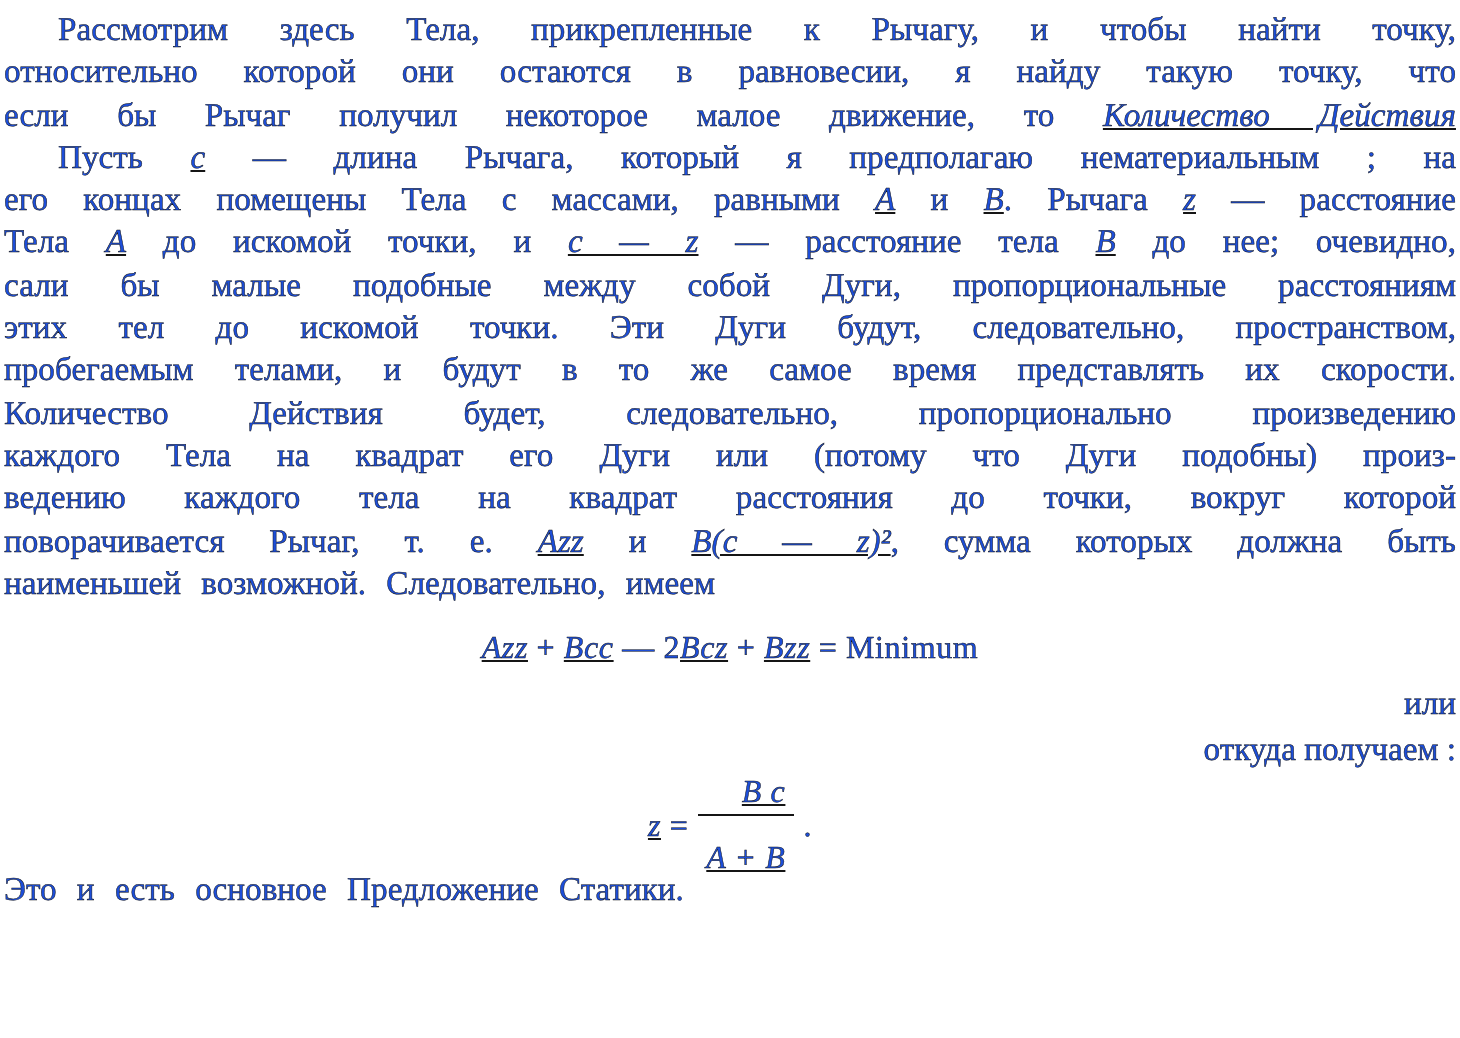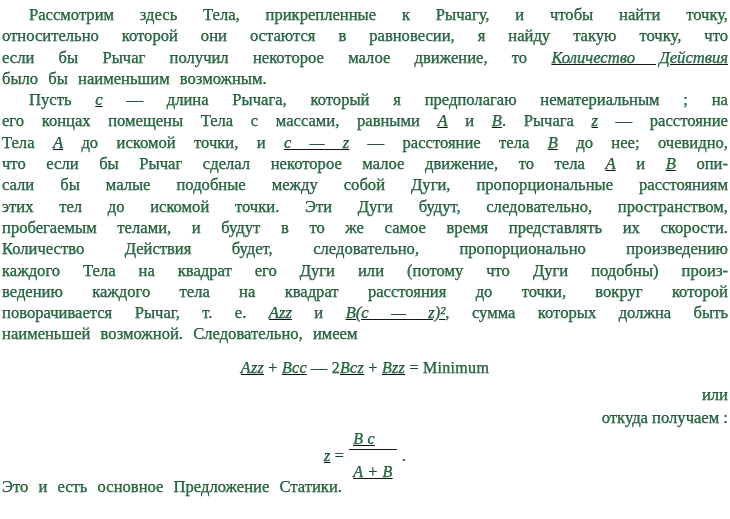--- a/index.html
+++ b/index.html
@@ -9,21 +9,21 @@
     height: 519px;
     overflow: hidden;
     background: #ffffff;
   }
   .page {
     box-sizing: border-box;
     width: 730px;
     height: 519px;
     padding: 4px 2px 0 2px;
     font-family: "Liberation Serif", "DejaVu Serif", serif;
-    color: #15803d;
+    color: #1d4ed8;
     -webkit-text-stroke: 0.25px #151515;
   }
   .para { margin: 0; }
   .tline {
     font-size: 16.6px;
     line-height: 21.3px;
     text-align: justify;
     text-align-last: justify;
   }
   .tline.last { text-align-last: left; }
@@ -42,21 +42,21 @@
     font-size: 16.6px;
     line-height: 21.3px;
     margin-top: 5px;
     text-align: right;
   }
   #whence { margin-top: 2px; }
   .frac-line { margin-top: 1px; height: 44px; }
   .frac {
     display: inline-block;
     vertical-align: -1.0em;
-    text-align: left;
+    text-align: right;
     margin: 0 5px;
   }
   .frac .num {
     display: block;
     line-height: 20px;
     padding: 0 4px 0 4px;
     border-bottom: 1.4px solid #151515;
   }
   .frac .den {
     display: block;
@@ -68,28 +68,26 @@
 </style>
 </head>
 <body>
 
 <div class="page">
 
   <div class="para">
       <div class="tline indent"><span>Рассмотрим здесь Тела, прикрепленные к Рычагу, и чтобы найти точку,</span></div>
       <div class="tline"><span>относительно которой они остаются в равновесии, я найду такую точку, что</span></div>
       <div class="tline"><span>если бы Рычаг получил некоторое малое движение, то </span><em>Количество Действия</em></div>
-      <div class="tline last loose"><span>было бы наименьшим возможным.</span></div>
     </div>
 
   <div class="para">
       <div class="tline indent"><span>Пусть </span><em>c</em><span> — длина Рычага, который я предполагаю нематериальным ; на</span></div>
       <div class="tline"><span>его концах помещены Тела с массами, равными </span><em>A</em><span> и </span><em>B</em><span>. Рычага </span><em>z</em><span> — расстояние</span></div>
       <div class="tline"><span>Тела </span><em>A</em><span> до искомой точки, и </span><em>c — z</em><span> — расстояние тела </span><em>B</em><span> до нее; очевидно,</span></div>
-      <div class="tline"><span>что если бы Рычаг сделал некоторое малое движение, то тела </span><em>A</em><span> и </span><em>B</em><span> опи-</span></div>
       <div class="tline"><span>сали бы малые подобные между собой Дуги, пропорциональные расстояниям</span></div>
       <div class="tline"><span>этих тел до искомой точки. Эти Дуги будут, следовательно, пространством,</span></div>
       <div class="tline"><span>пробегаемым телами, и будут в то же самое время представлять их скорости.</span></div>
       <div class="tline"><span>Количество Действия будет, следовательно, пропорционально произведению</span></div>
       <div class="tline"><span>каждого Тела на квадрат его Дуги или (потому что Дуги подобны) произ-</span></div>
       <div class="tline"><span>ведению каждого тела на квадрат расстояния до точки, вокруг которой</span></div>
       <div class="tline"><span>поворачивается Рычаг, т. е. </span><em>Azz</em><span> и </span><em>B(c — z)²</em><span>, сумма которых должна быть</span></div>
       <div class="tline last loose"><span>наименьшей возможной. Следовательно, имеем</span></div>
     </div>
 

